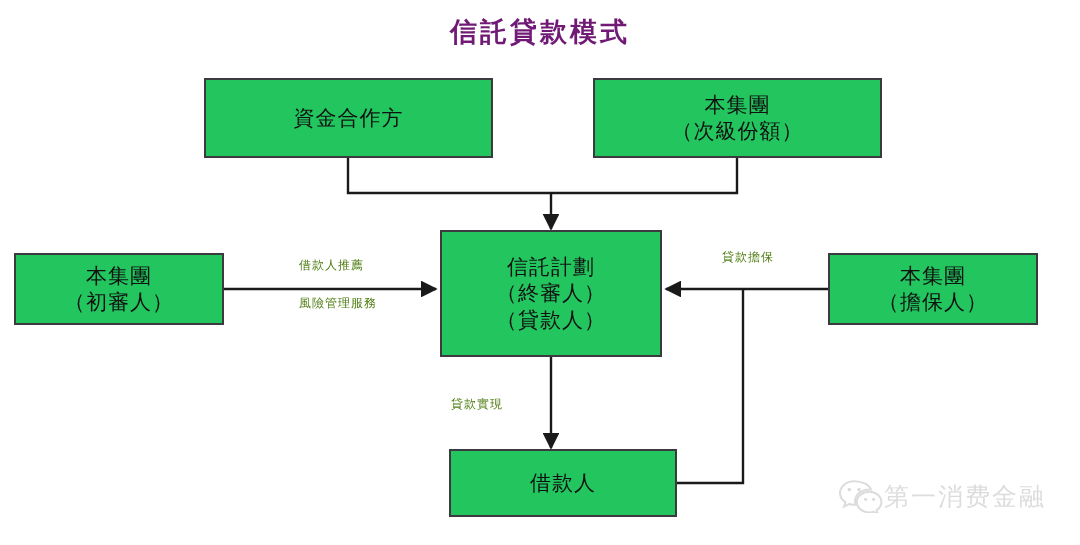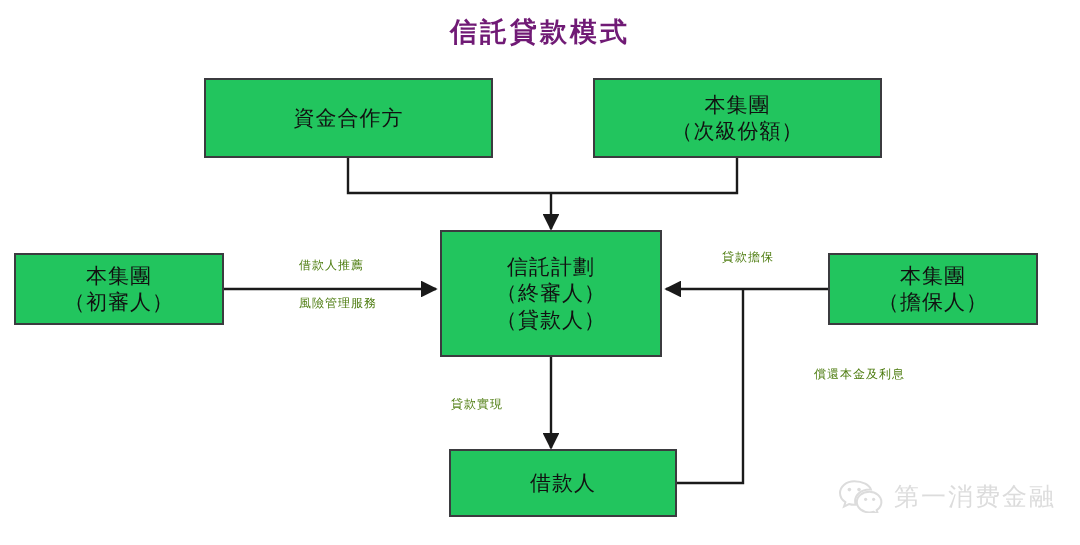--- a/index.html
+++ b/index.html
@@ -58,21 +58,20 @@
     font-size: 12px;
     letter-spacing: 1px;
     white-space: nowrap;
     font-family: "Liberation Serif", "DejaVu Serif", serif;
     margin-left: 24px;
   }
   .watermark {
     position: absolute;
     display: flex;
     align-items: center;
-    gap: 10px;
     opacity: 0.30;
     filter: grayscale(1);
   }
   .watermark-text {
     font-size: 25px;
     letter-spacing: 2px;
     color: #8d8d8d;
     font-family: "Liberation Serif", "DejaVu Serif", serif;
   }
   .wechat-icon { display: block; }
@@ -136,21 +135,20 @@
   </div>
 
   <div class="edge-label" style="left:275px; top:257px;">借款人推薦</div>
 
   <div class="edge-label" style="left:275px; top:295px;">風險管理服務</div>
 
   <div class="edge-label" style="left:698px; top:249px;">貸款擔保</div>
 
   <div class="edge-label" style="left:427px; top:396px;">貸款實現</div>
 
-  <div class="edge-label" style="left:790px; top:366px;">償還本金及利息</div>
 
   <div class="watermark" style="left:838px; top:479px;">
     <span>
       <svg class="wechat-icon" width="46" height="34" viewBox="0 0 46 34" xmlns="http://www.w3.org/2000/svg">
         <path d="M16.2 2.2C8.3 2.2 2 7.5 2 14c0 3.7 2.1 7 5.4 9.2l-1.4 4.4 5-2.6c1.7.5 3.4.8 5.2.8.5 0 1 0 1.5-.1-.4-1.1-.6-2.2-.6-3.4 0-6.6 6.4-11.9 14.3-11.9.5 0 1 0 1.5.1C31.5 5.9 24.6 2.2 16.2 2.2z" fill="none" stroke="#8d8d8d" stroke-width="2"></path>
         <circle cx="11.4" cy="10.6" r="1.8" fill="#8d8d8d"></circle>
         <circle cx="21" cy="10.6" r="1.8" fill="#8d8d8d"></circle>
         <path d="M31.4 12.8c-7 0-12.6 4.6-12.6 10.3 0 5.7 5.6 10.3 12.6 10.3 1.5 0 2.9-.2 4.2-.6l4.3 2.2-1.2-3.8c2.9-1.9 4.7-4.8 4.7-8.1 0-5.7-5.6-10.3-12-10.3z" fill="none" stroke="#8d8d8d" stroke-width="2"></path>
         <circle cx="27.6" cy="20.3" r="1.6" fill="#8d8d8d"></circle>
         <circle cx="35.6" cy="20.3" r="1.6" fill="#8d8d8d"></circle>

